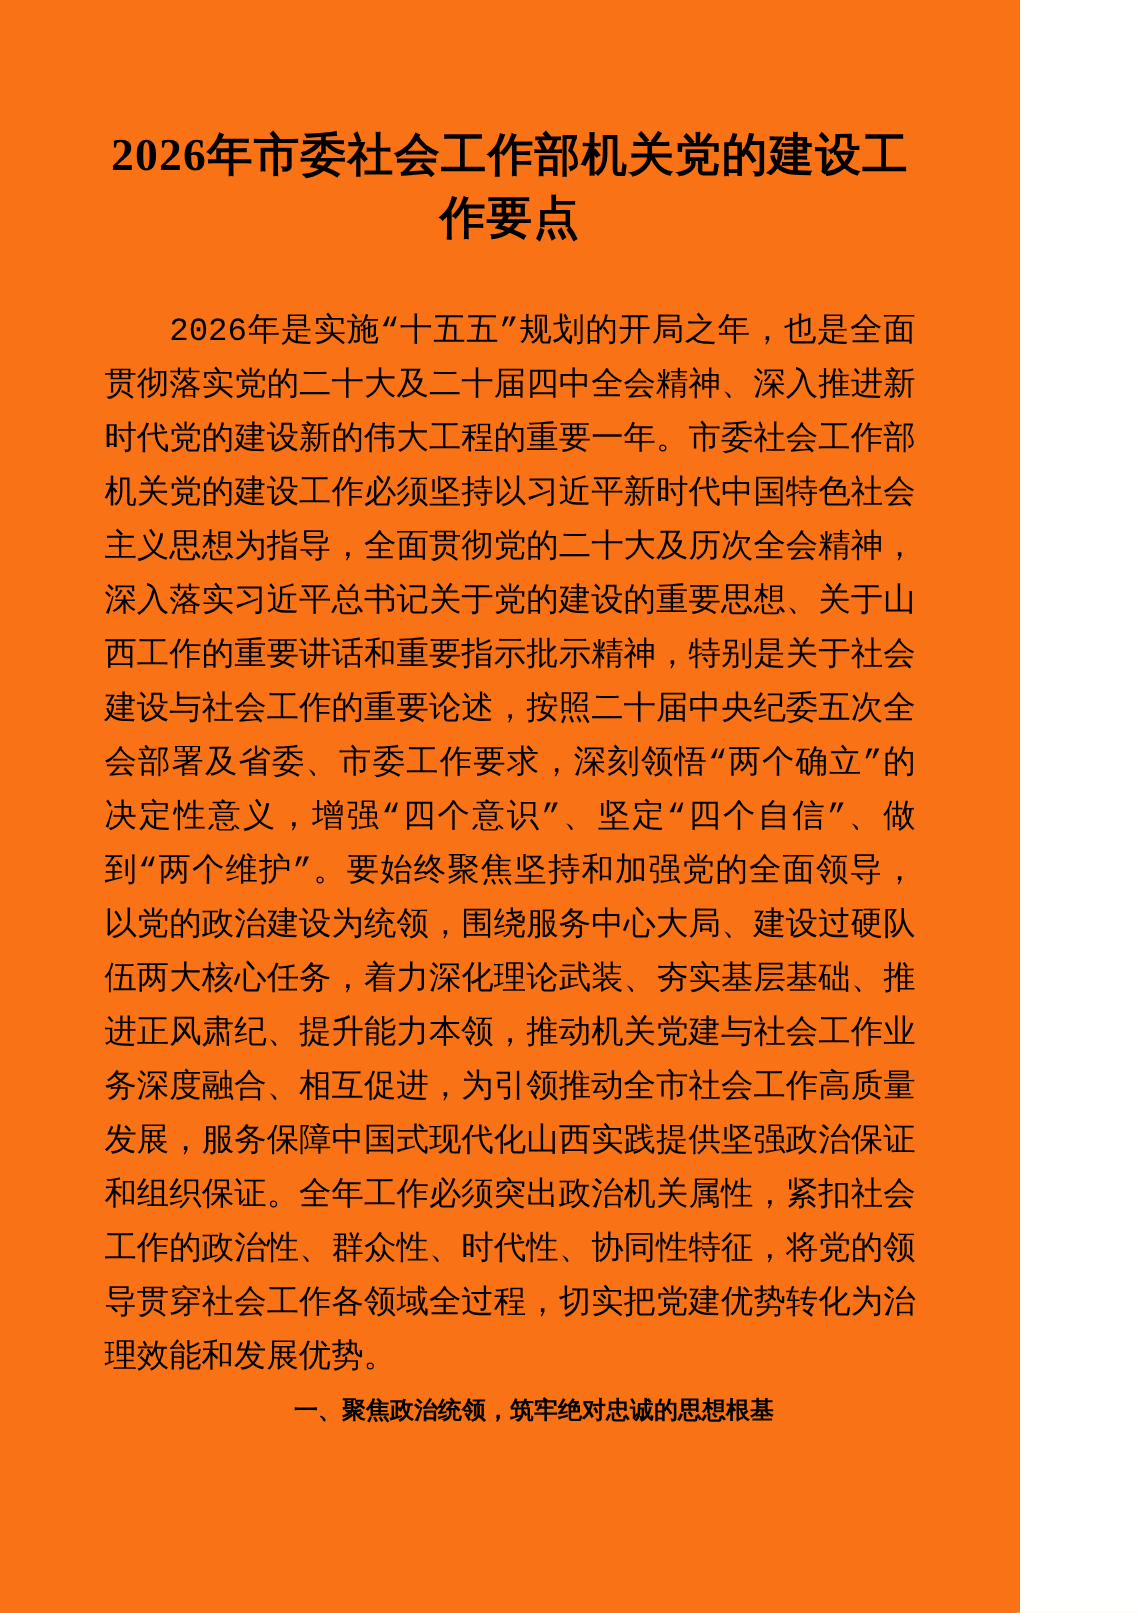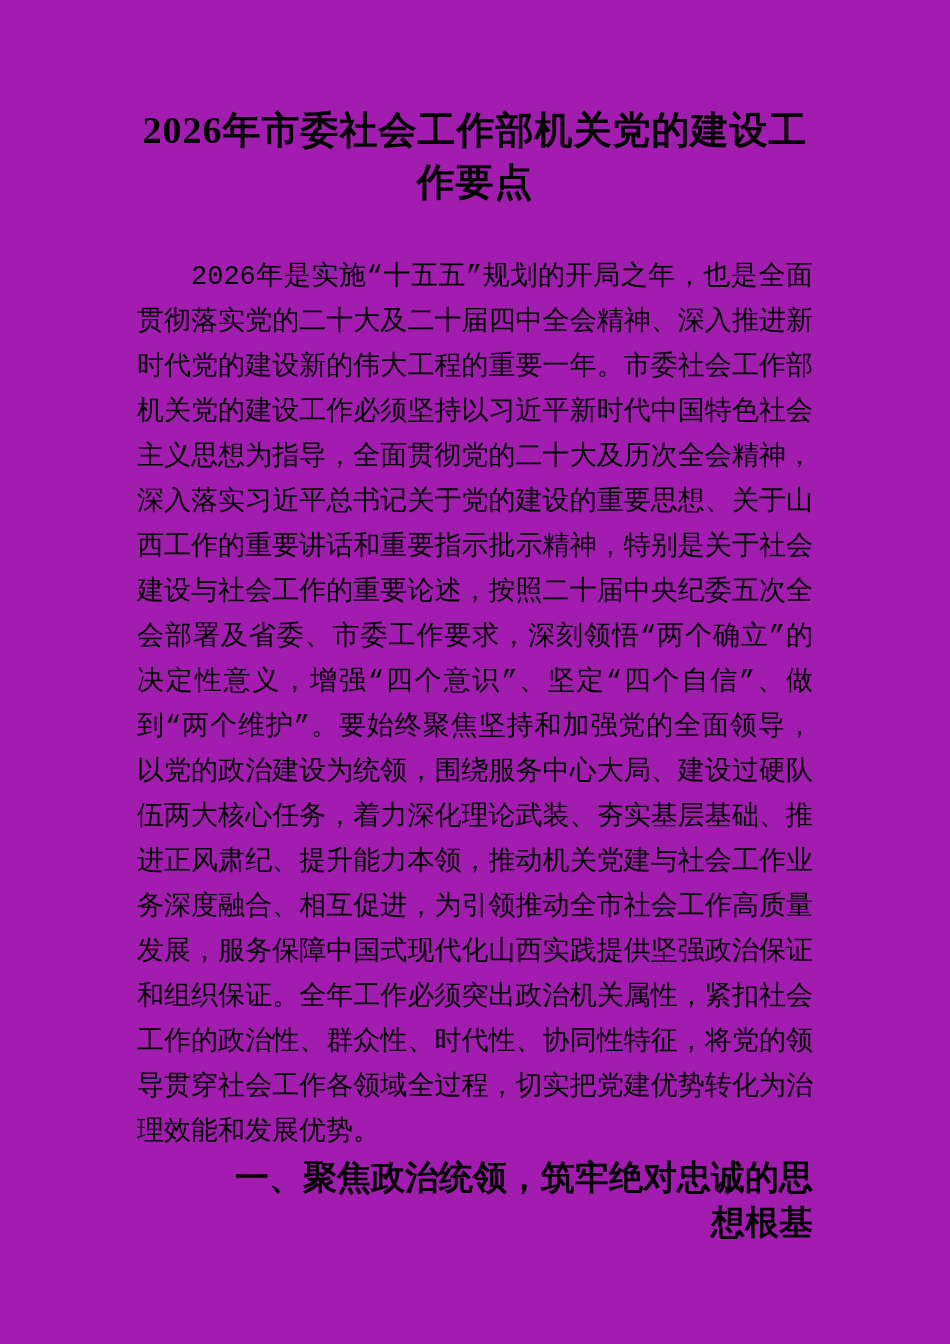--- a/index.html
+++ b/index.html
@@ -2,23 +2,23 @@
 <html><head>
 <meta charset="utf-8">
 <style>
   html, body {
     margin: 0;
     padding: 0;
     background: #ffffff;
   }
   .page {
     position: relative;
-    width: 950px;
+    width: 850px;
     height: 1344px;
-    background: #a21caf;
+    background: #f97316;
     color: #000000;
     overflow: hidden;
   }
   .content {
     width: 676px;
     margin: 0 auto;
   }
   .doc-title {
     margin: 104px 0 0 0;
     font-family: "Liberation Serif", "DejaVu Serif", serif;
@@ -33,26 +33,26 @@
     font-family: Liberation Mono, monospace;
     font-weight: 400;
     font-size: 27px;
     line-height: 45px;
     text-align: justify;
     text-justify: inter-ideograph;
     text-indent: 2em;
   }
   .section-heading {
     margin: 0;
-    font-family: Liberation Serif, serif;
+    font-family: Liberation Mono, monospace;
     font-weight: 700;
-    font-size: 34px;
+    font-size: 20px;
     line-height: 45px;
     text-indent: 2em;
-    text-align: right;
+    text-align: center;
   }
 </style>
 </head>
 <body>
 
 <div class="page">
   <div class="content">
     <h1 class="doc-title">2026年市委社会工作部机关党的建设工作要点</h1>
     <p class="doc-paragraph">2026年是实施“十五五”规划的开局之年，也是全面贯彻落实党的二十大及二十届四中全会精神、深入推进新时代党的建设新的伟大工程的重要一年。市委社会工作部机关党的建设工作必须坚持以习近平新时代中国特色社会主义思想为指导，全面贯彻党的二十大及历次全会精神，深入落实习近平总书记关于党的建设的重要思想、关于山西工作的重要讲话和重要指示批示精神，特别是关于社会建设与社会工作的重要论述，按照二十届中央纪委五次全会部署及省委、市委工作要求，深刻领悟“两个确立”的决定性意义，增强“四个意识”、坚定“四个自信”、做到“两个维护”。要始终聚焦坚持和加强党的全面领导，以党的政治建设为统领，围绕服务中心大局、建设过硬队伍两大核心任务，着力深化理论武装、夯实基层基础、推进正风肃纪、提升能力本领，推动机关党建与社会工作业务深度融合、相互促进，为引领推动全市社会工作高质量发展，服务保障中国式现代化山西实践提供坚强政治保证和组织保证。全年工作必须突出政治机关属性，紧扣社会工作的政治性、群众性、时代性、协同性特征，将党的领导贯穿社会工作各领域全过程，切实把党建优势转化为治理效能和发展优势。</p>
     <h2 class="section-heading">一、聚焦政治统领，筑牢绝对忠诚的思想根基</h2>

